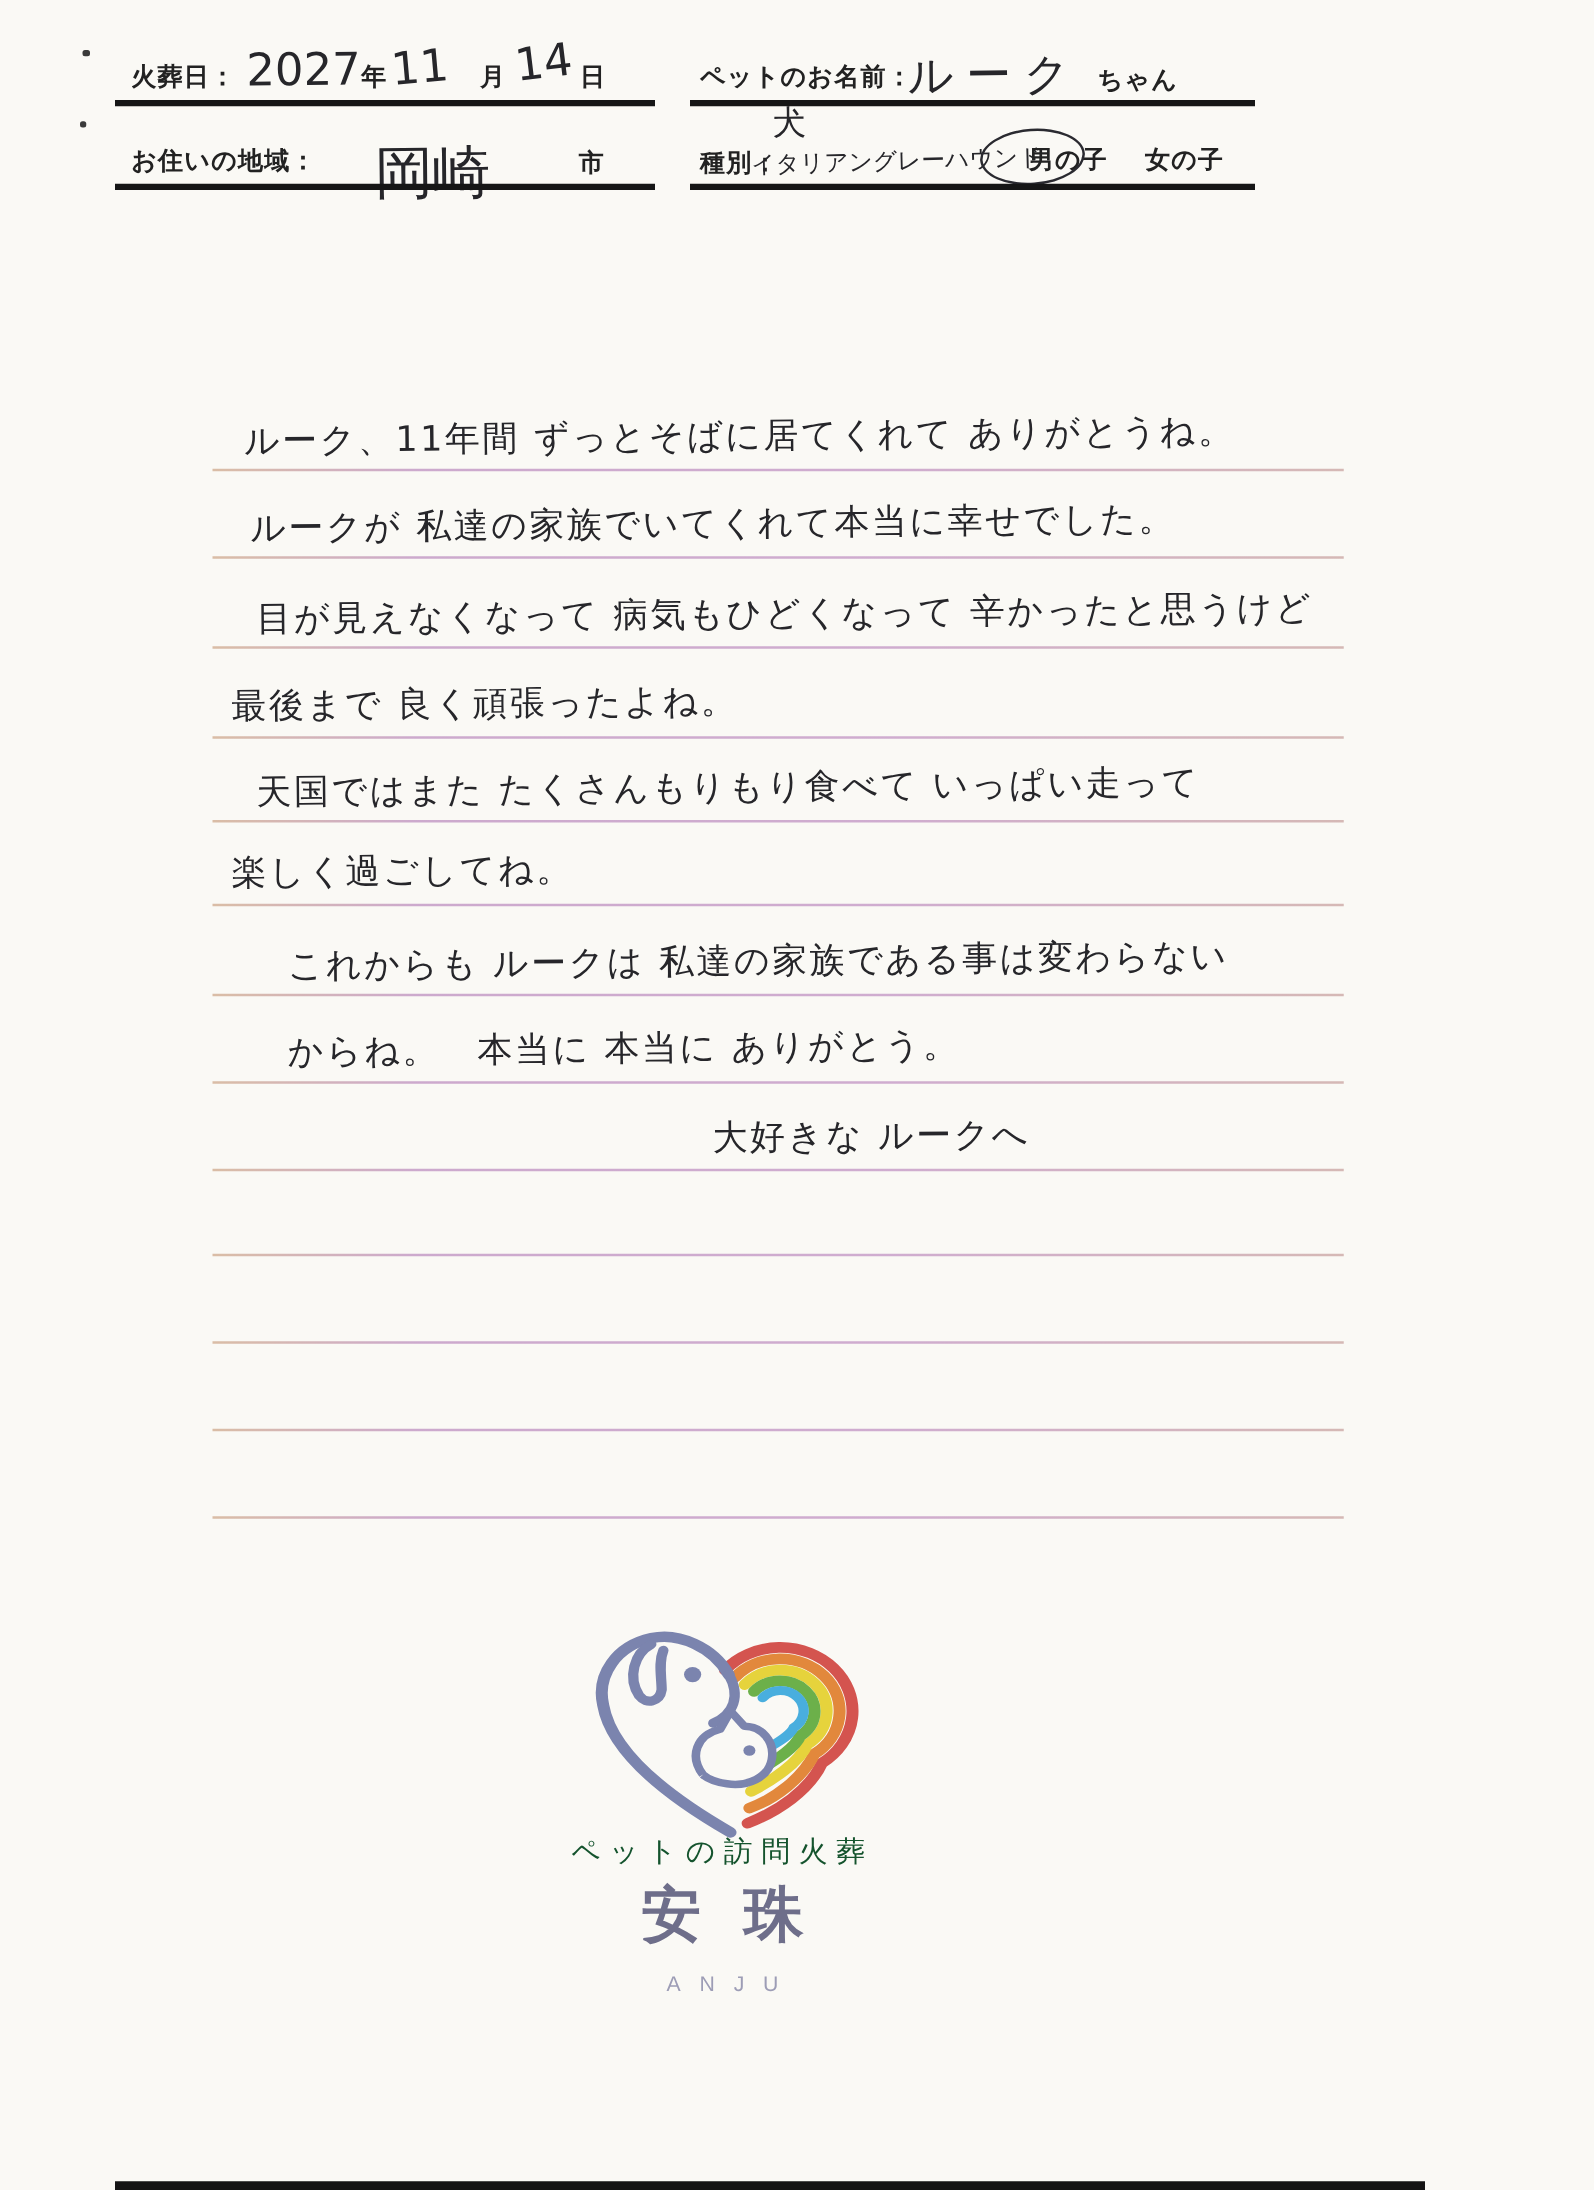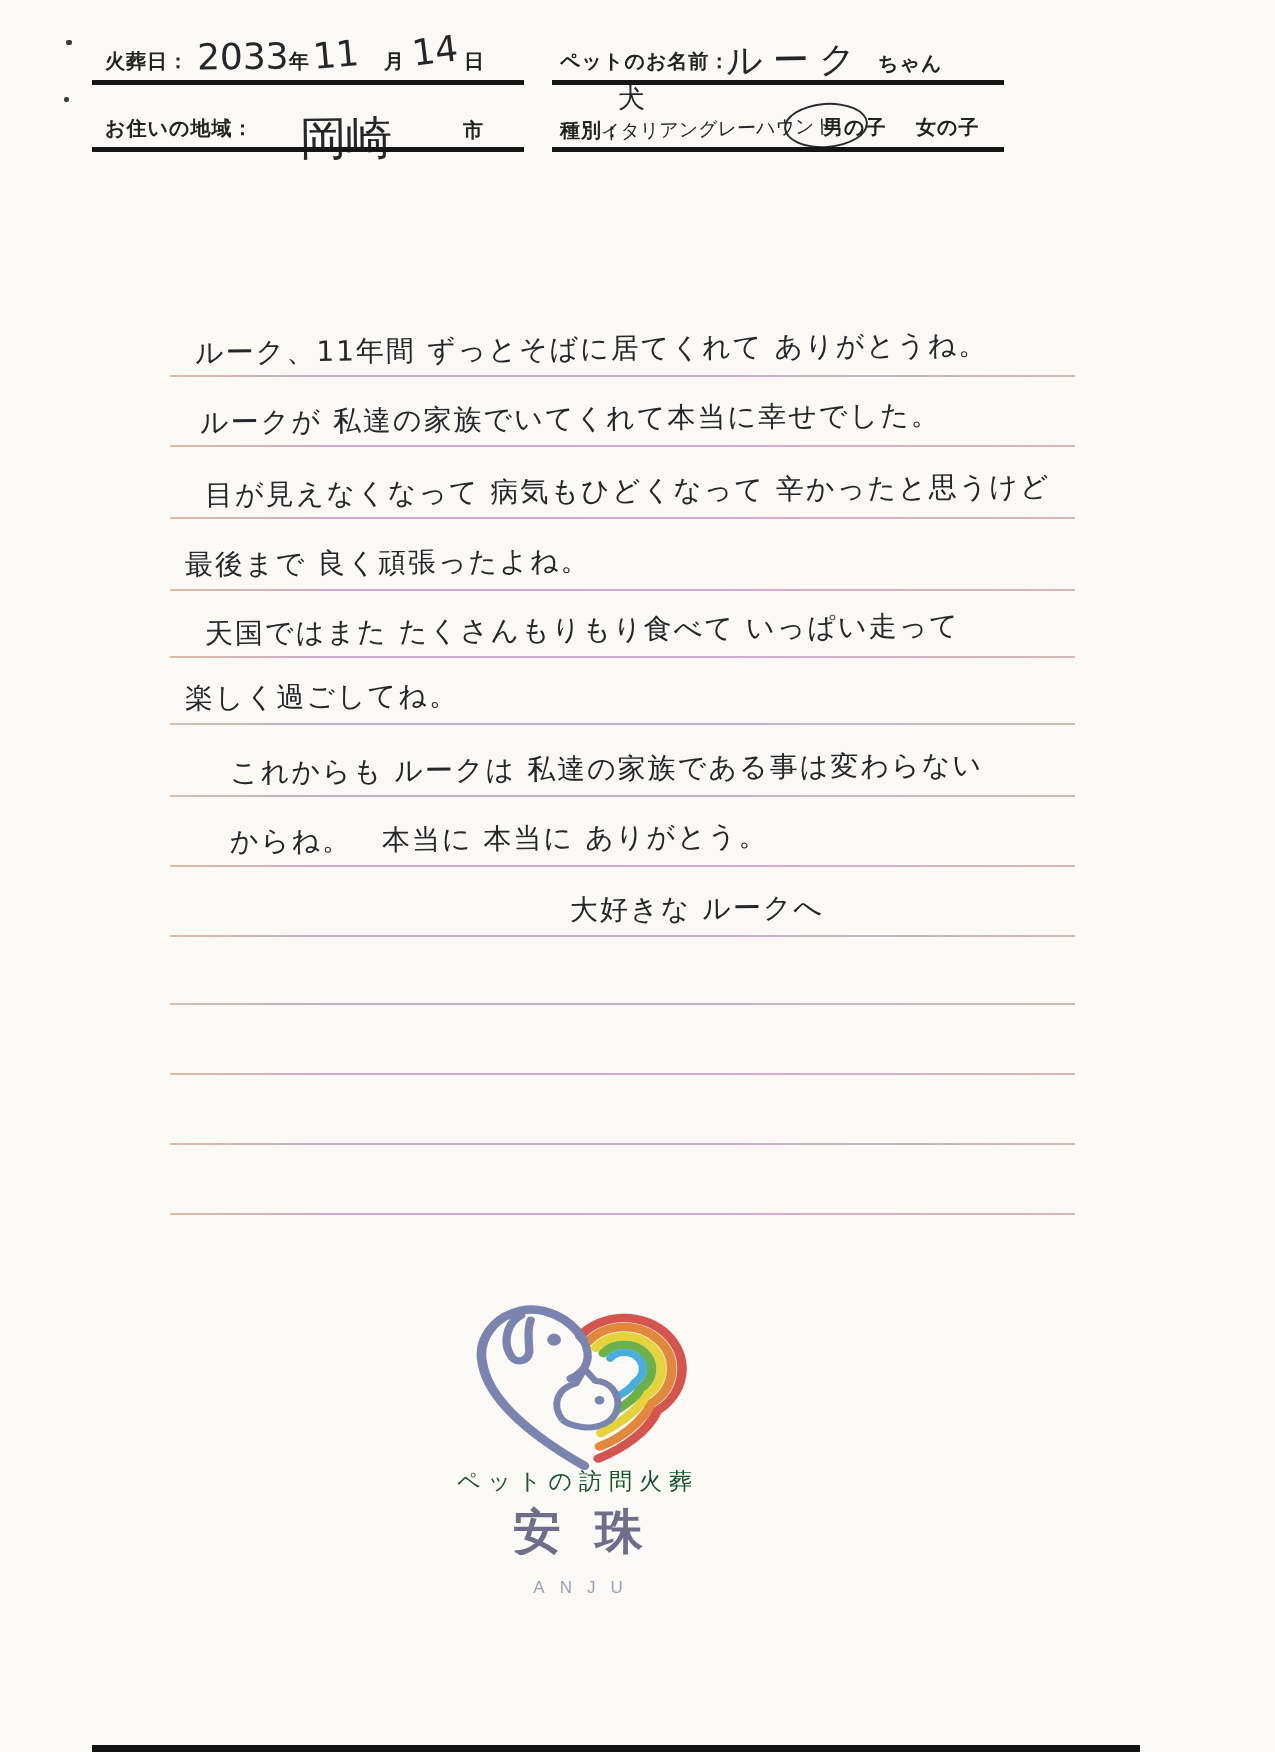--- a/index.html
+++ b/index.html
@@ -85,21 +85,21 @@
     text-indent:15px;
   }
   .speck{position:absolute;background:#3a3a3a;border-radius:2px;}
 </style>
 </head>
 <body>
 
 <div class="page">
 
   <div class="abs label" style="left:105px;top:48px;">火葬日：</div>
-  <div class="abs hand hand-lg" style="left:197px;top:36px;">2033</div>
+  <div class="abs hand hand-lg" style="left:197px;top:36px;">2027</div>
   <div class="abs label" style="left:289px;top:48px;">年</div>
   <div class="abs hand hand-lg" style="left:313px;top:34px;transform:rotate(-5deg);">11</div>
   <div class="abs label" style="left:384px;top:48px;">月</div>
   <div class="abs hand hand-lg" style="left:412px;top:30px;transform:rotate(-7deg);">14</div>
   <div class="abs label" style="left:464px;top:48px;">日</div>
   <div class="abs rule-thick" style="left:92px;top:80px;width:432px;"></div>
 
   <div class="abs label" style="left:560px;top:48px;">ペットのお名前：</div>
   <div class="abs hand hand-lg" style="left:726px;top:36px;letter-spacing:10px;">ルーク</div>
   <div class="abs label" style="left:878px;top:50px;">ちゃん</div>

